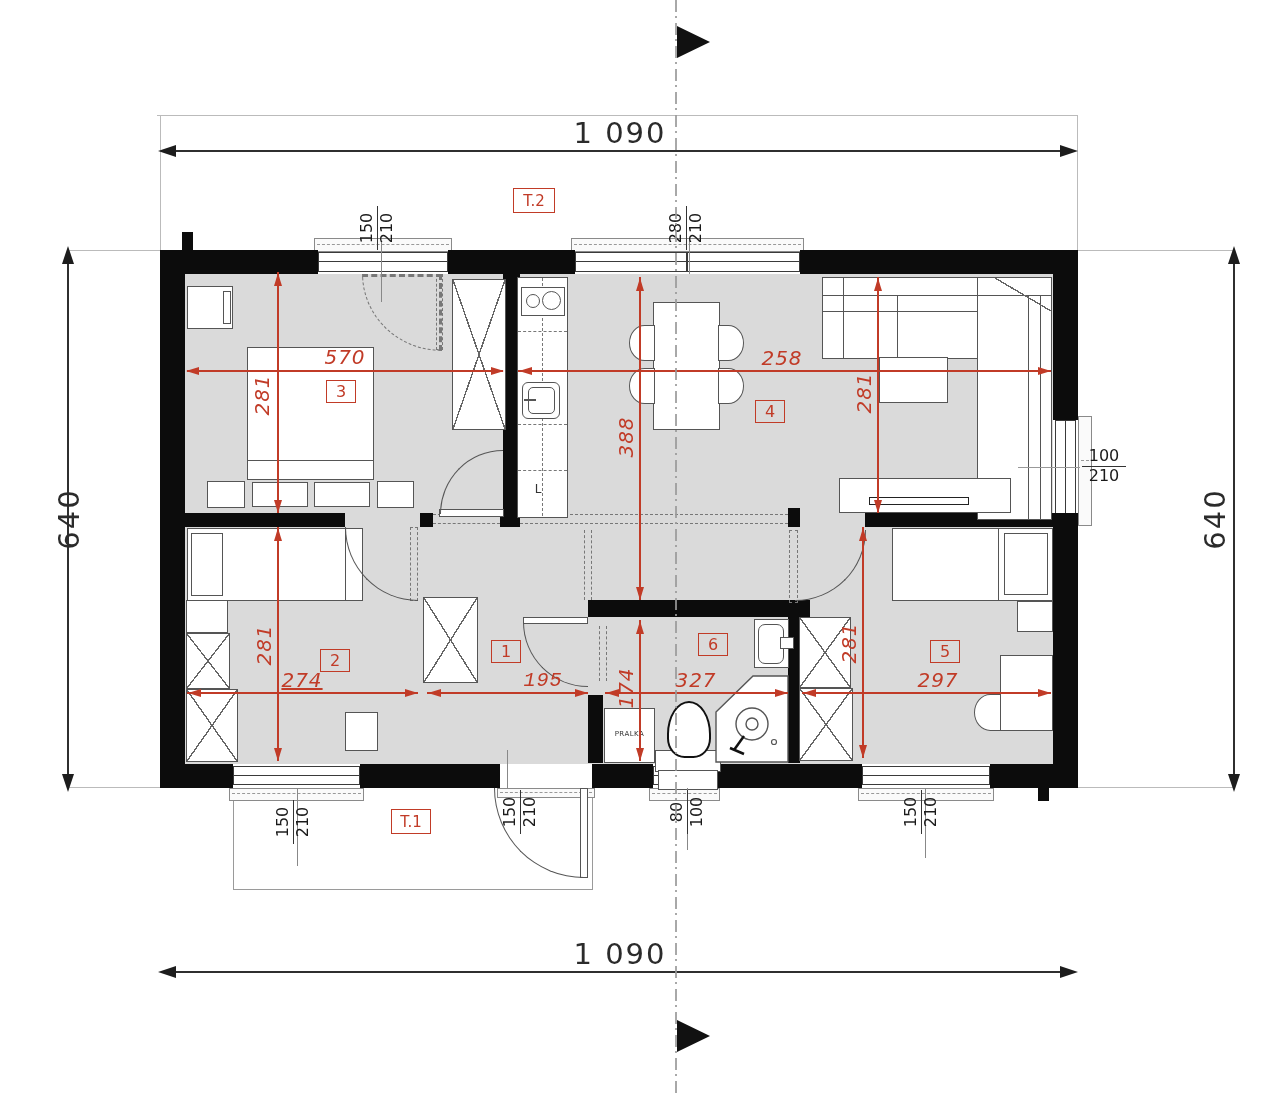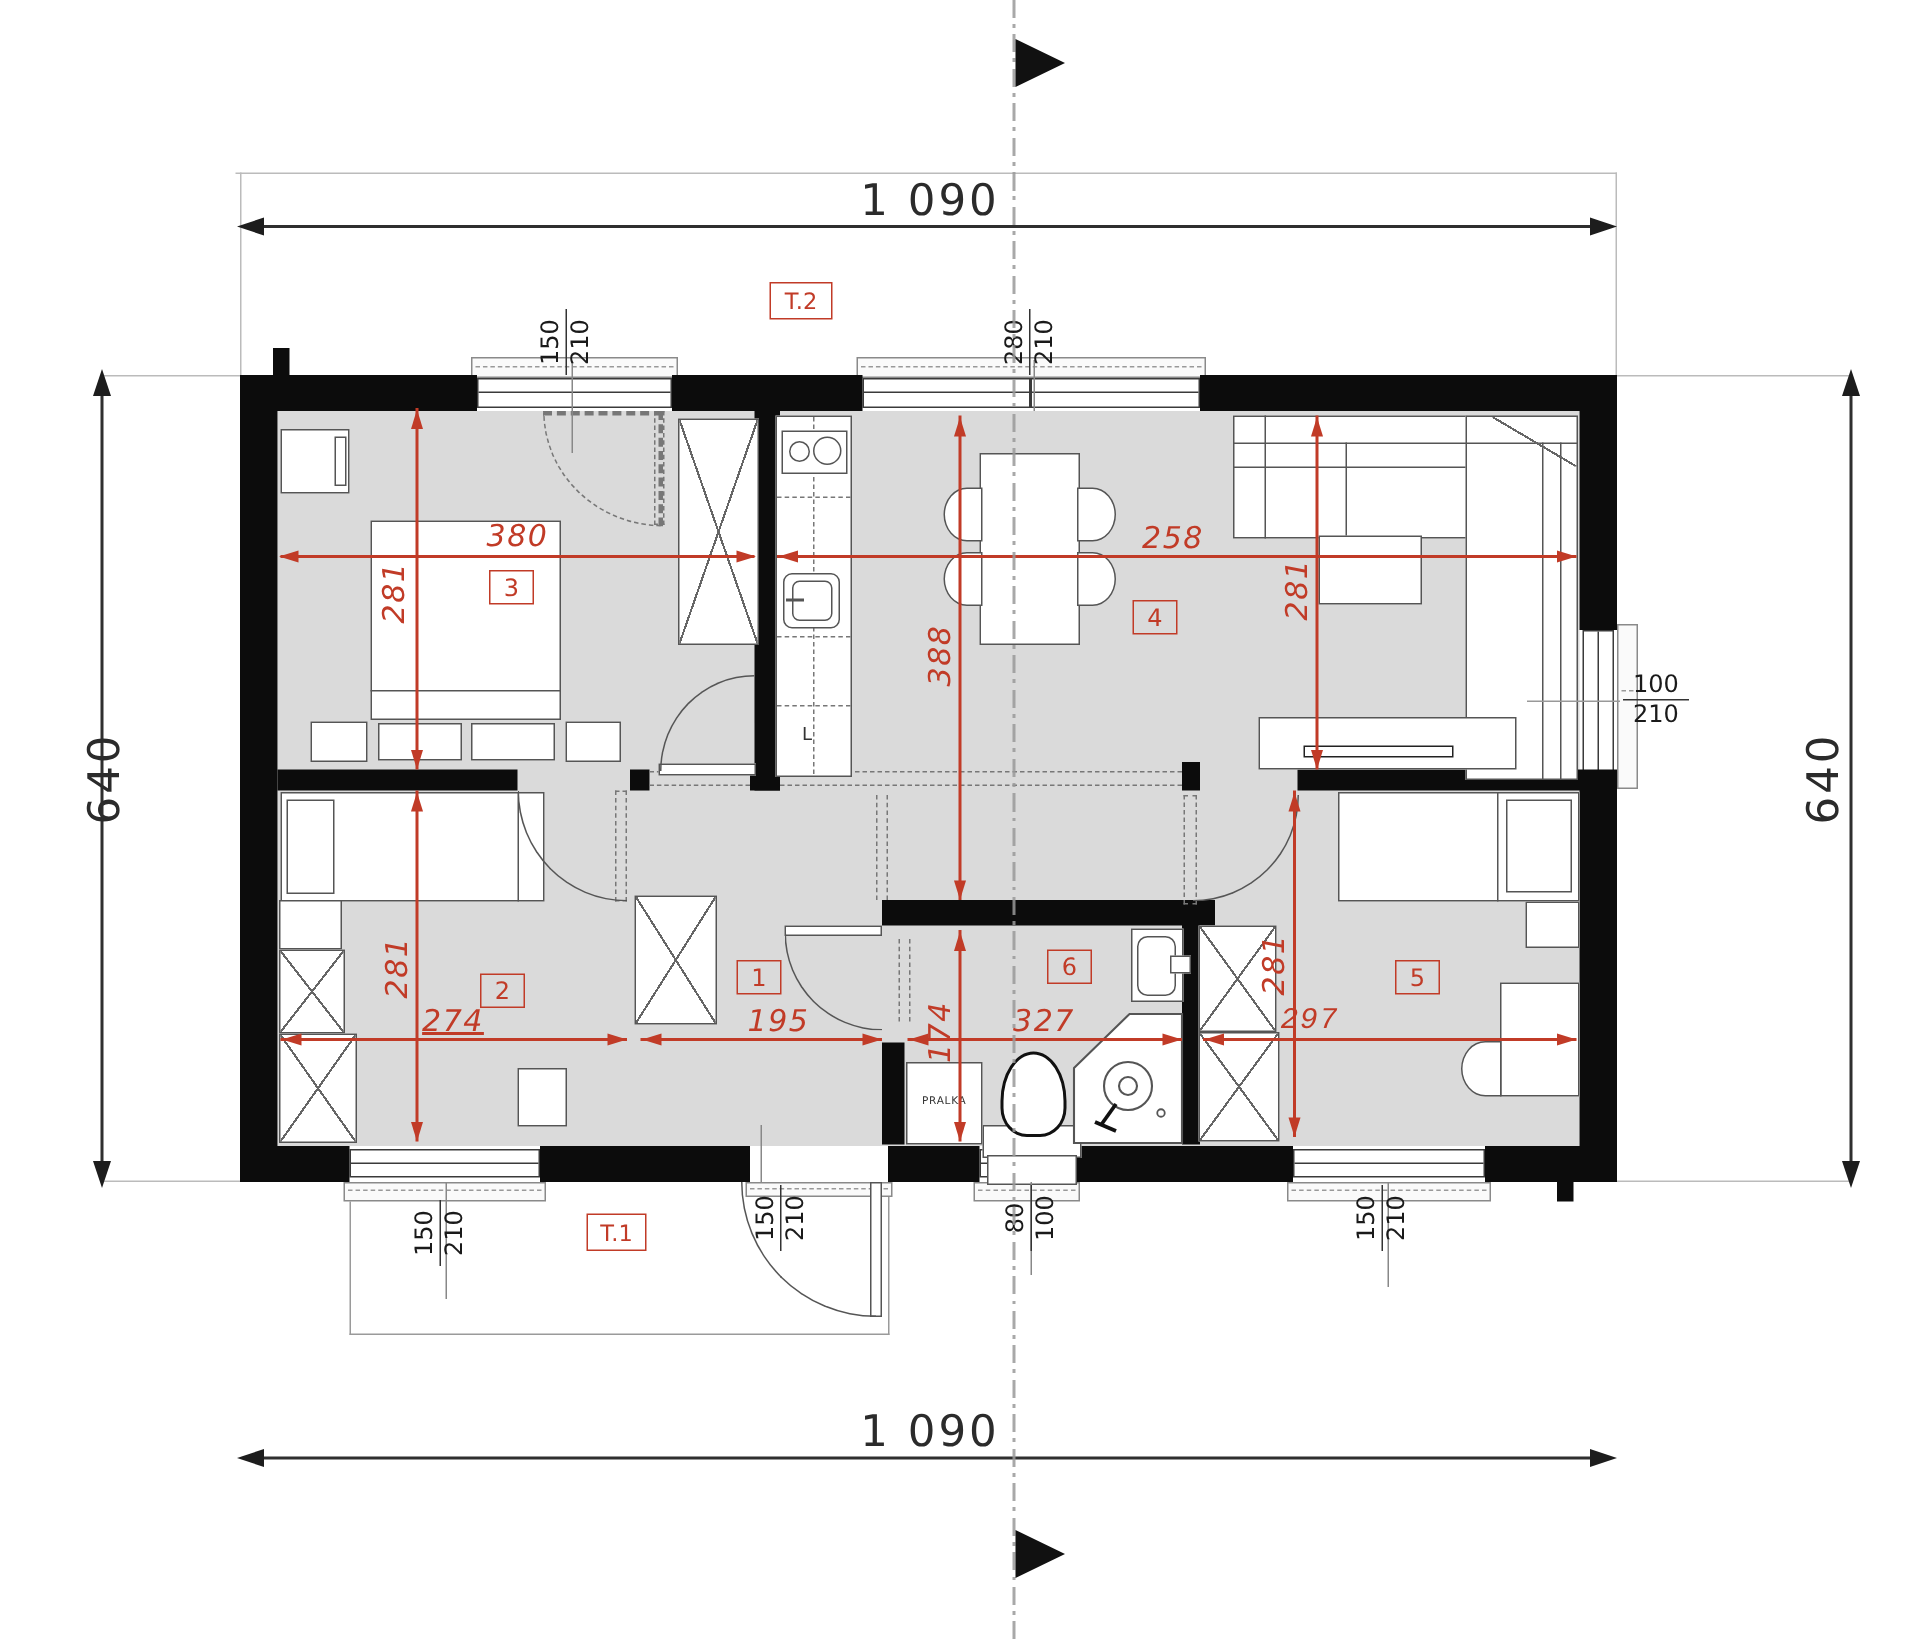--- a/index.html
+++ b/index.html
@@ -207,21 +207,21 @@
   <div class="leaf" style="left:523px;top:617px;width:65px;height:7px;"></div>
   <div class="arc bl" style="left:523px;top:622px;width:65px;height:65px;"></div>
   <div class="leaf" style="left:580px;top:788px;width:8px;height:90px;"></div>
   <div class="arc bl" style="left:494px;top:788px;width:90px;height:90px;"></div>
   <div class="leafd" style="left:789px;top:530px;width:9px;height:73px;"></div>
   <div class="arc br" style="left:795px;top:530px;width:71px;height:71px;"></div>
 
   <div class="rdl" style="left:187px;top:370px;width:316px;height:1.6px;"></div>
   <div class="ra ra-l" style="left:186px;top:367px;"></div>
   <div class="ra ra-r" style="left:491px;top:367px;"></div>
-  <div class="rtxt" style="left:315px;top:346px;width:60px;height:22px;">380</div>
+  <div class="rtxt" style="left:315px;top:346px;width:60px;height:22px;">570</div>
   <div class="rdl" style="left:277px;top:272px;width:1.6px;height:241px;"></div>
   <div class="ra ra-u" style="left:274px;top:273px;"></div>
   <div class="ra ra-d" style="left:274px;top:500px;"></div>
   <div class="rtxt rot" style="left:232px;top:384px;width:60px;height:22px;">281</div>
 
   <div class="rdl" style="left:518px;top:370px;width:533px;height:1.6px;"></div>
   <div class="ra ra-l" style="left:519px;top:367px;"></div>
   <div class="ra ra-r" style="left:1038px;top:367px;"></div>
   <div class="rtxt" style="left:752px;top:347px;width:60px;height:22px;">258</div>
   <div class="rdl" style="left:877px;top:277px;width:1.6px;height:236px;"></div>
@@ -238,35 +238,35 @@
   <div class="ra ra-r" style="left:405px;top:689px;"></div>
   <div class="rtxt" style="left:272px;top:669px;width:60px;height:22px;text-decoration:underline;">274</div>
   <div class="rdl" style="left:277px;top:527px;width:1.6px;height:234px;"></div>
   <div class="ra ra-u" style="left:274px;top:528px;"></div>
   <div class="ra ra-d" style="left:274px;top:748px;"></div>
   <div class="rtxt rot" style="left:234px;top:634px;width:60px;height:22px;">281</div>
 
   <div class="rdl" style="left:427px;top:692px;width:161px;height:1.6px;"></div>
   <div class="ra ra-l" style="left:428px;top:689px;"></div>
   <div class="ra ra-r" style="left:575px;top:689px;"></div>
-  <div class="rtxt" style="left:489px;top:669px;width:60px;height:22px;">195</div>
+  <div class="rtxt" style="left:513px;top:669px;width:60px;height:22px;font-family:Liberation Mono, monospace;">195</div>
 
   <div class="rdl" style="left:605px;top:692px;width:183px;height:1.6px;"></div>
   <div class="ra ra-l" style="left:606px;top:689px;"></div>
   <div class="ra ra-r" style="left:775px;top:689px;"></div>
   <div class="rtxt" style="left:666px;top:669px;width:60px;height:22px;">327</div>
   <div class="rdl" style="left:639px;top:620px;width:1.6px;height:141px;"></div>
   <div class="ra ra-u" style="left:636px;top:621px;"></div>
   <div class="ra ra-d" style="left:636px;top:748px;"></div>
   <div class="rtxt rot" style="left:596px;top:677px;width:60px;height:22px;">174</div>
 
   <div class="rdl" style="left:802px;top:692px;width:249px;height:1.6px;"></div>
   <div class="ra ra-l" style="left:803px;top:689px;"></div>
   <div class="ra ra-r" style="left:1038px;top:689px;"></div>
-  <div class="rtxt" style="left:843px;top:669px;width:60px;height:22px;font-family:Liberation Mono, monospace;">297</div>
+  <div class="rtxt" style="left:908px;top:669px;width:60px;height:22px;">297</div>
   <div class="rdl" style="left:862px;top:527px;width:1.6px;height:231px;"></div>
   <div class="ra ra-u" style="left:859px;top:528px;"></div>
   <div class="ra ra-d" style="left:859px;top:745px;"></div>
   <div class="rtxt rot" style="left:819px;top:632px;width:60px;height:22px;">281</div>
 
   <div class="roomno" style="left:491px;top:640px;width:30px;height:23px;">1</div>
   <div class="roomno" style="left:320px;top:649px;width:30px;height:23px;">2</div>
   <div class="roomno" style="left:326px;top:380px;width:30px;height:23px;">3</div>
   <div class="roomno" style="left:755px;top:400px;width:30px;height:23px;">4</div>
   <div class="roomno" style="left:930px;top:640px;width:30px;height:23px;">5</div>

